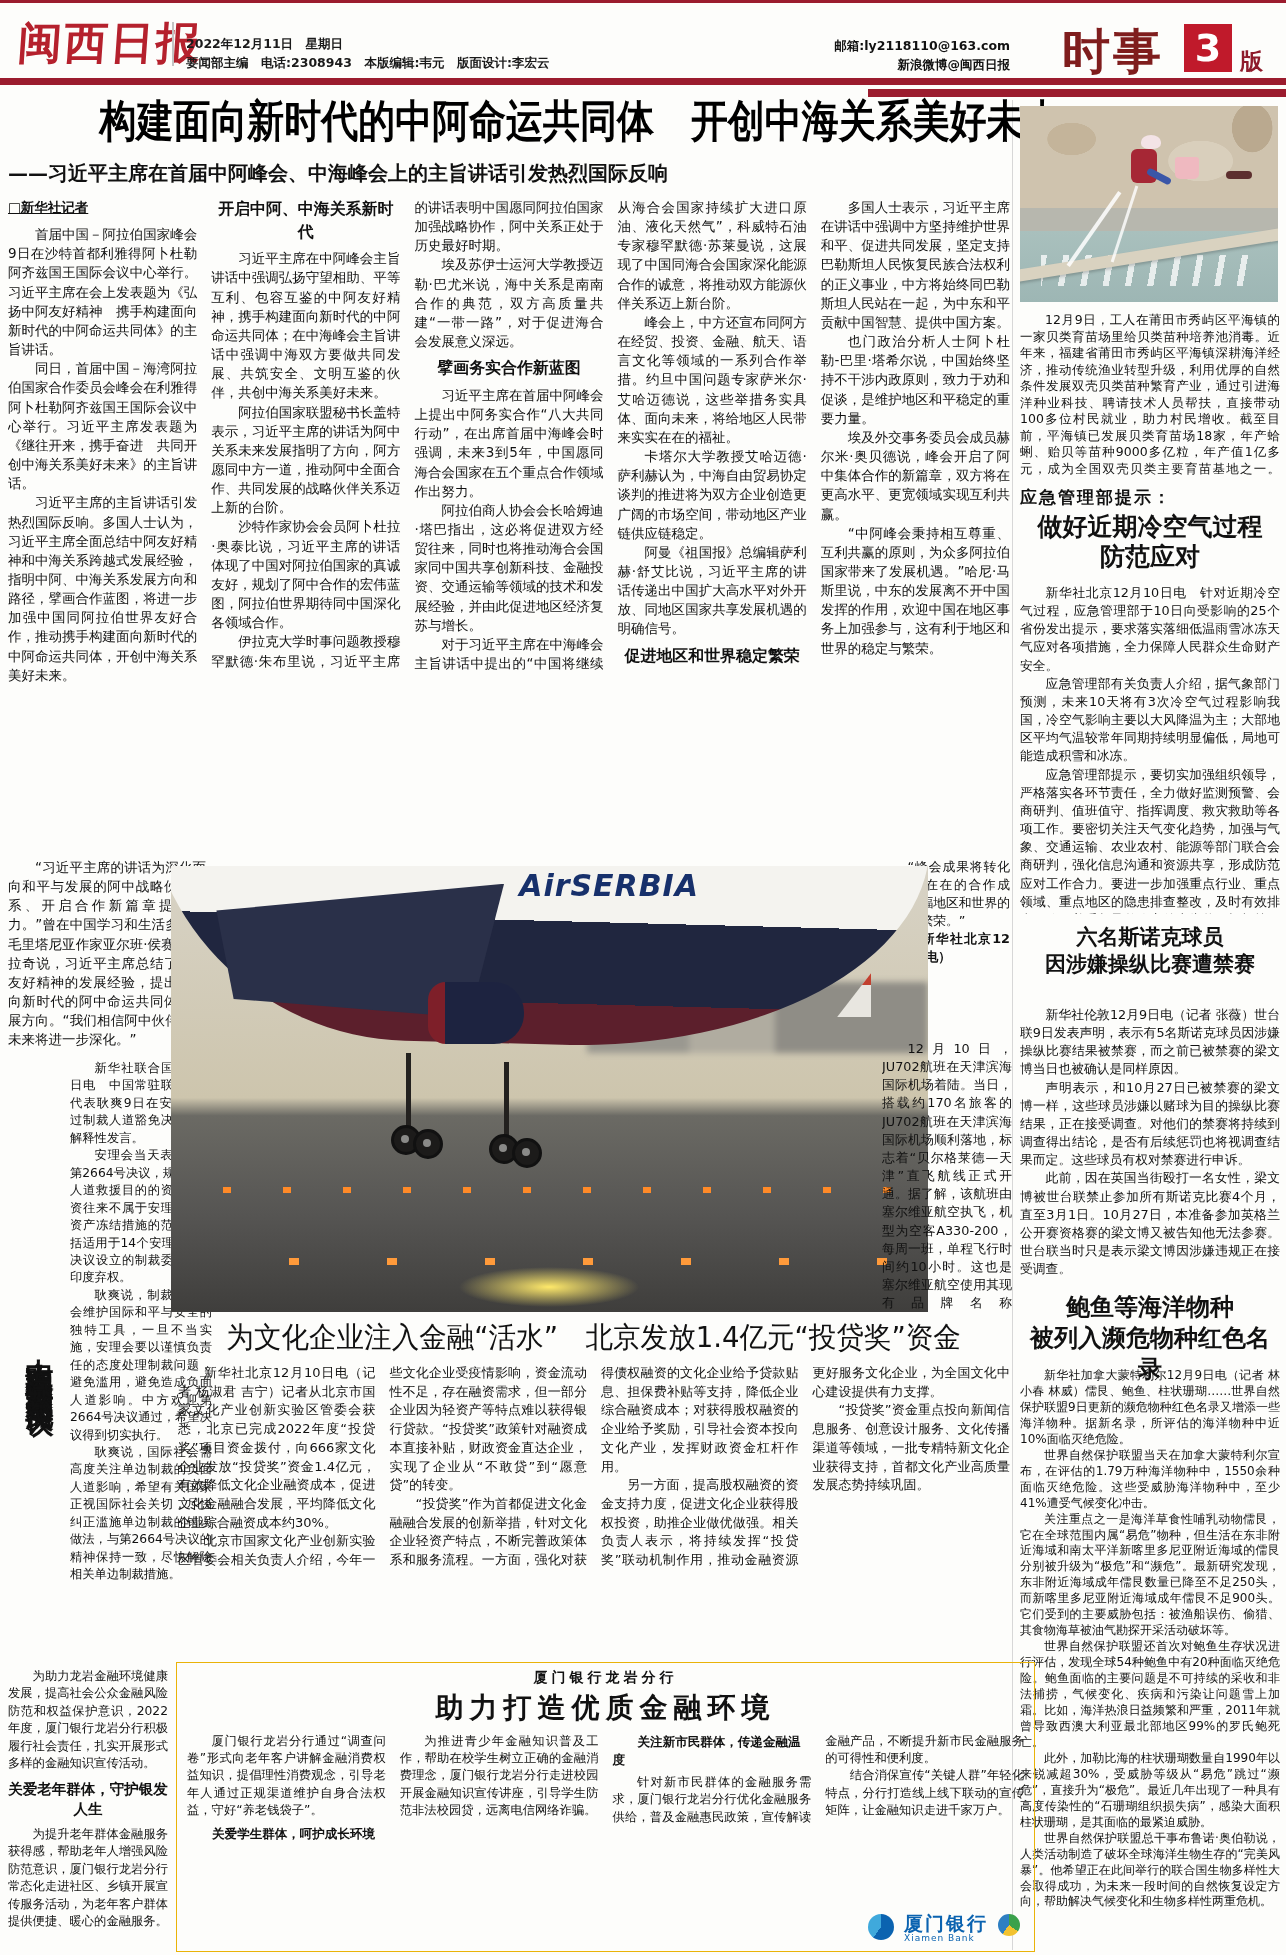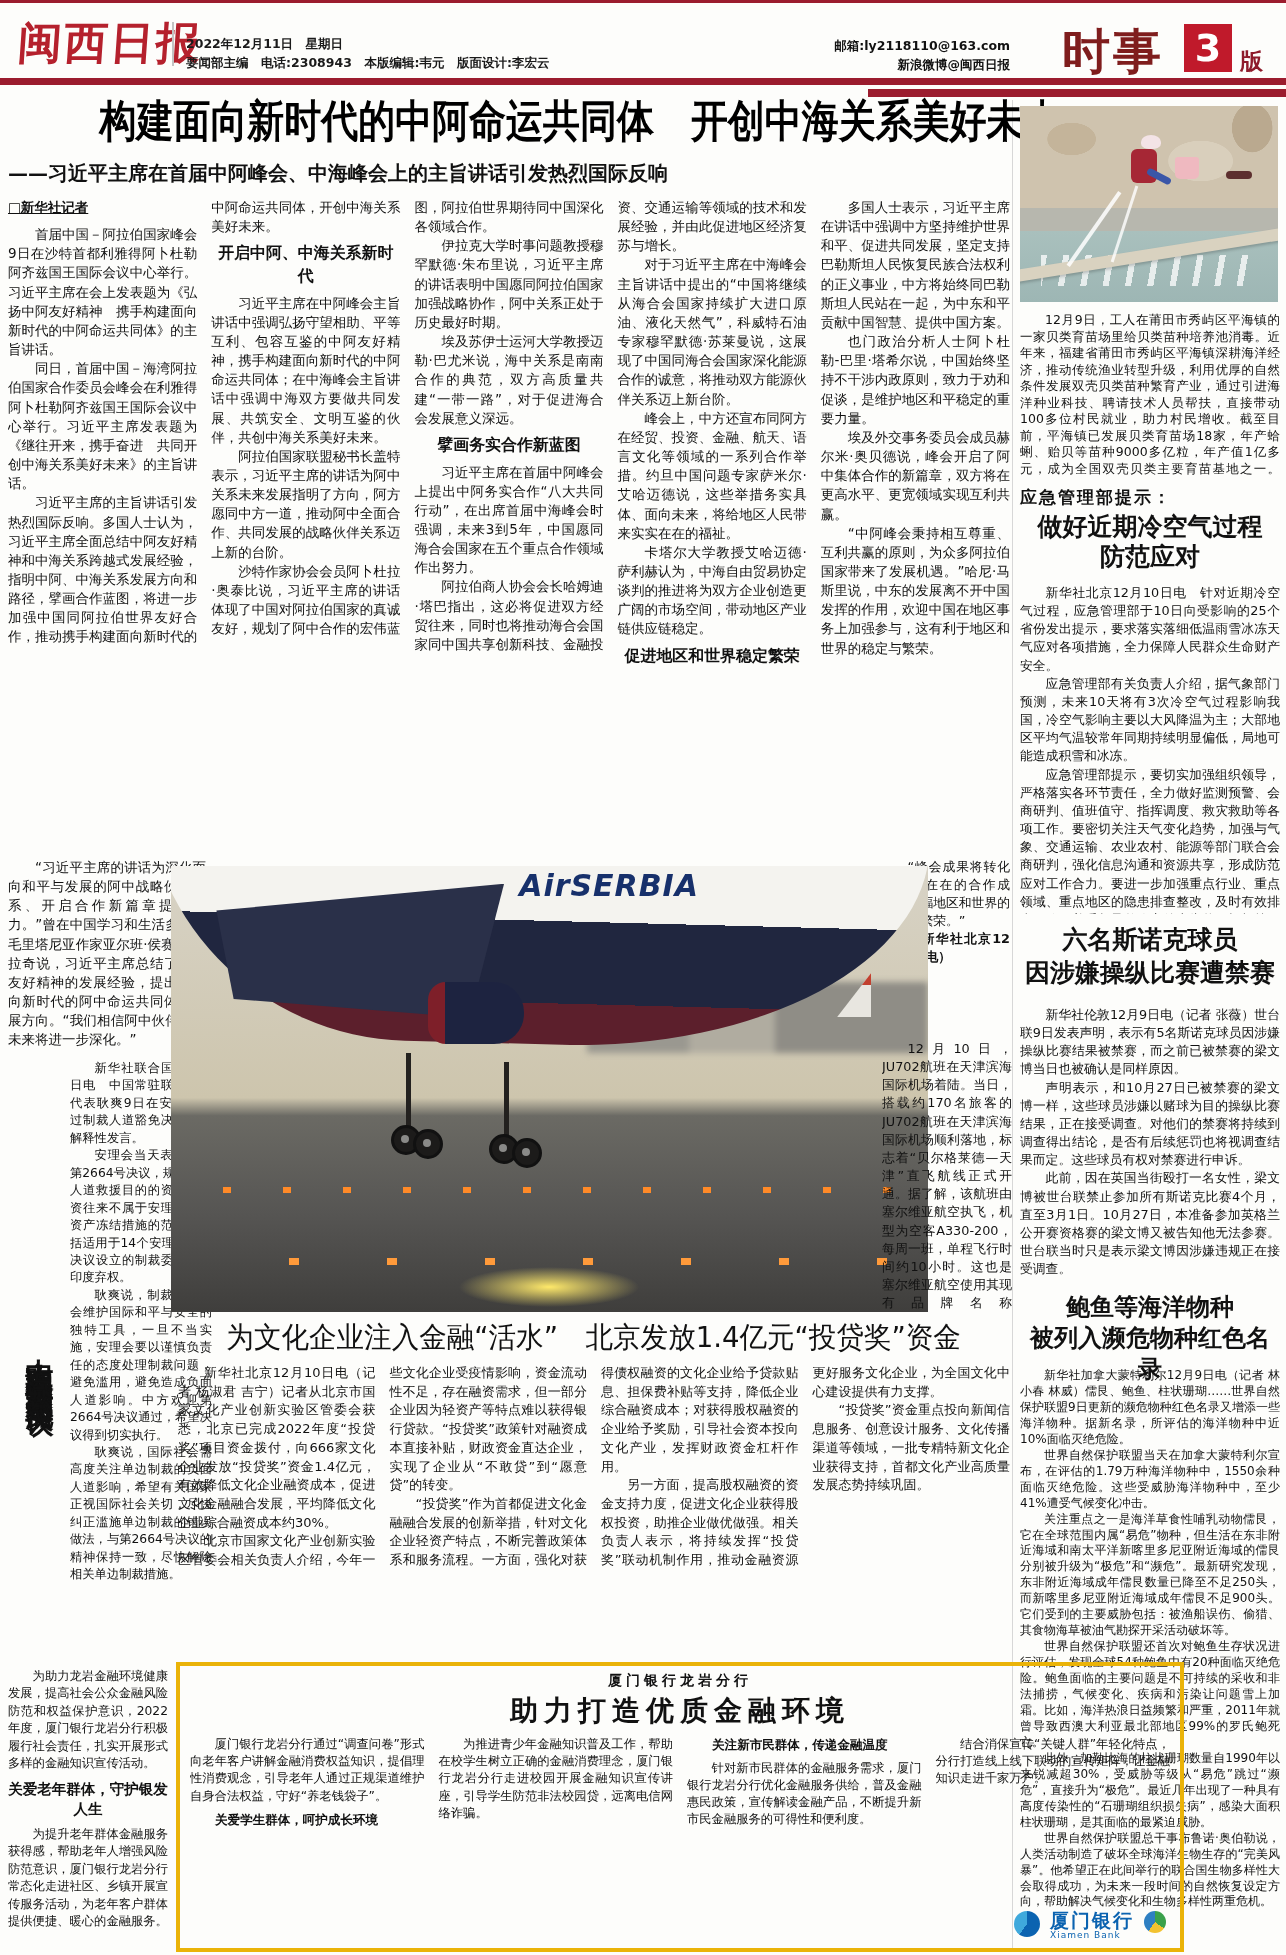--- a/index.html
+++ b/index.html
@@ -57,21 +57,21 @@
   .pp-bucket{position:absolute;left:60%;top:26%;width:24px;height:22px;background:#efb9c0;border-radius:3px 3px 5px 5px;}
   .pp-valve{position:absolute;left:80%;top:33%;width:26px;height:8px;background:#5d2f2f;border-radius:4px;}
   .pp-net{position:absolute;left:28%;top:40%;width:4px;height:90px;background:rgba(255,255,255,.85);transform:rotate(35deg);}
   .pp-net2{position:absolute;left:40%;top:40%;width:3px;height:80px;background:rgba(255,255,255,.8);transform:rotate(18deg);}
   .pond-caption{left:1020px;top:312px;width:260px;height:166px;overflow:hidden;
                 font-size:12.5px;line-height:1.32;text-align:justify;}
   .cold-kicker{left:1020px;top:486px;font-size:17px;font-weight:bold;letter-spacing:2px;}
   .cold-head{left:1020px;top:512px;width:260px;text-align:center;font-size:25px;font-weight:900;line-height:1.2;}
   .cold-body{left:1020px;top:584px;width:260px;height:330px;overflow:hidden;
              font-size:12.8px;line-height:1.42;text-align:justify;}
-  .snooker-head{left:1020px;top:924px;width:260px;text-align:center;font-size:25px;font-weight:900;line-height:1.3;}
+  .snooker-head{left:1020px;top:924px;width:260px;text-align:center;font-size:21px;font-weight:900;line-height:1.3;}
   .snooker-body{left:1020px;top:1006px;width:260px;height:282px;overflow:hidden;
                 font-size:12.8px;line-height:1.42;text-align:justify;}
   .abalone-head{left:1020px;top:1292px;width:260px;text-align:center;font-size:24px;font-weight:900;line-height:1.3;}
   .abalone-body{left:1020px;top:1368px;width:260px;height:540px;overflow:hidden;
                 font-size:12px;line-height:1.33;text-align:justify;}
   
   .sanc{left:8px;top:1060px;width:204px;height:602px;overflow:hidden;display:flex;}
   .v-head{width:62px;height:100%;writing-mode:vertical-rl;text-orientation:upright;
           font-size:28px;font-weight:900;line-height:62px;letter-spacing:3px;text-align:center;}
   .sanc-body{flex:1;font-size:12.3px;line-height:1.42;text-align:justify;overflow:hidden;}
@@ -105,21 +105,21 @@
   .plane-caption{left:882px;top:1040px;width:130px;height:272px;overflow:hidden;
     font-size:12.8px;line-height:1.42;text-align:justify;}
   
   .fin-head{left:178px;top:1318px;width:832px;text-align:center;font-size:29px;font-weight:400;white-space:nowrap;}
   .fin-squeeze{display:inline-block;transform:scaleX(.95);transform-origin:center;}
   .fin-body{left:178px;top:1364px;width:832px;height:294px;overflow:hidden;
     column-count:4;column-gap:14px;font-size:13px;line-height:1.44;text-align:justify;}
   
   .bank-intro{left:8px;top:1668px;width:160px;height:282px;overflow:hidden;
     font-size:12.3px;line-height:1.42;text-align:justify;}
-  .bank-box{left:176px;top:1662px;width:1008px;height:290px;border:4px solid #eab308;box-sizing:border-box;
+  .bank-box{left:176px;top:1662px;width:859px;height:290px;border:1px solid #eab308;box-sizing:border-box;
     padding:6px 10px;overflow:hidden;}
   .bank-kicker{text-align:center;font-size:14px;font-weight:bold;letter-spacing:4px;}
   .bank-head{text-align:center;font-size:28px;font-weight:900;letter-spacing:6px;margin:2px 0 6px 0;}
   .bank-flow{column-count:4;column-gap:14px;height:182px;overflow:hidden;
     font-size:12.3px;line-height:1.4;text-align:justify;}
   .bank-flow .inhead{font-size:1.02em;text-align:left;text-indent:2em;}
   .bank-logos{position:absolute;right:14px;bottom:8px;display:flex;gap:10px;}
   .xm-mark{width:26px;height:26px;border-radius:50%;
     background:conic-gradient(#0b63b0 0 60%,#3fa9dc 60% 100%);}
   .xm-name{color:#0b63b0;font-weight:900;font-size:19px;letter-spacing:2px;line-height:1;}
@@ -158,20 +158,21 @@
     <p class="para">阿拉伯国家联盟秘书长盖特表示，习近平主席的讲话为阿中关系未来发展指明了方向，阿方愿同中方一道，推动阿中全面合作、共同发展的战略伙伴关系迈上新的台阶。</p>
     <p class="para">沙特作家协会会员阿卜杜拉·奥泰比说，习近平主席的讲话体现了中国对阿拉伯国家的真诚友好，规划了阿中合作的宏伟蓝图，阿拉伯世界期待同中国深化各领域合作。</p>
     <p class="para">伊拉克大学时事问题教授穆罕默德·朱布里说，习近平主席的讲话表明中国愿同阿拉伯国家加强战略协作，阿中关系正处于历史最好时期。</p>
     <p class="para">埃及苏伊士运河大学教授迈勒·巴尤米说，海中关系是南南合作的典范，双方高质量共建“一带一路”，对于促进海合会发展意义深远。</p>
     <p class="inhead">擘画务实合作新蓝图</p>
     <p class="para">习近平主席在首届中阿峰会上提出中阿务实合作“八大共同行动”，在出席首届中海峰会时强调，未来3到5年，中国愿同海合会国家在五个重点合作领域作出努力。</p>
     <p class="para">阿拉伯商人协会会长哈姆迪·塔巴指出，这必将促进双方经贸往来，同时也将推动海合会国家同中国共享创新科技、金融投资、交通运输等领域的技术和发展经验，并由此促进地区经济复苏与增长。</p>
     <p class="para">对于习近平主席在中海峰会主旨讲话中提出的“中国将继续从海合会国家持续扩大进口原油、液化天然气”，科威特石油专家穆罕默德·苏莱曼说，这展现了中国同海合会国家深化能源合作的诚意，将推动双方能源伙伴关系迈上新台阶。</p>
     <p class="para">峰会上，中方还宣布同阿方在经贸、投资、金融、航天、语言文化等领域的一系列合作举措。约旦中国问题专家萨米尔·艾哈迈德说，这些举措务实具体、面向未来，将给地区人民带来实实在在的福祉。</p>
     <p class="para">卡塔尔大学教授艾哈迈德·萨利赫认为，中海自由贸易协定谈判的推进将为双方企业创造更广阔的市场空间，带动地区产业链供应链稳定。</p>
+    <p class="para">阿曼《祖国报》总编辑萨利赫·舒艾比说，习近平主席的讲话传递出中国扩大高水平对外开放、同地区国家共享发展机遇的明确信号。</p>
     <p class="inhead">促进地区和世界稳定繁荣</p>
     <p class="para">多国人士表示，习近平主席在讲话中强调中方坚持维护世界和平、促进共同发展，坚定支持巴勒斯坦人民恢复民族合法权利的正义事业，中方将始终同巴勒斯坦人民站在一起，为中东和平贡献中国智慧、提供中国方案。</p>
     <p class="para">也门政治分析人士阿卜杜勒-巴里·塔希尔说，中国始终坚持不干涉内政原则，致力于劝和促谈，是维护地区和平稳定的重要力量。</p>
     <p class="para">埃及外交事务委员会成员赫尔米·奥贝德说，峰会开启了阿中集体合作的新篇章，双方将在更高水平、更宽领域实现互利共赢。</p>
     <p class="para">“中阿峰会秉持相互尊重、互利共赢的原则，为众多阿拉伯国家带来了发展机遇。”哈尼·马斯里说，中东的发展离不开中国发挥的作用，欢迎中国在地区事务上加强参与，这有利于地区和世界的稳定与繁荣。</p>
   </div>
 <div class="abs lead-more1">
     <p class="para">“习近平主席的讲话为深化面向和平与发展的阿中战略伙伴关系、开启合作新篇章提供动力。”曾在中国学习和生活多年的毛里塔尼亚作家亚尔班·侯赛因·哈拉奇说，习近平主席总结了阿中友好精神的发展经验，提出了面向新时代的阿中命运共同体的发展方向。“我们相信阿中伙伴关系未来将进一步深化。”</p>
   </div>
 <div class="abs lead-more2">

